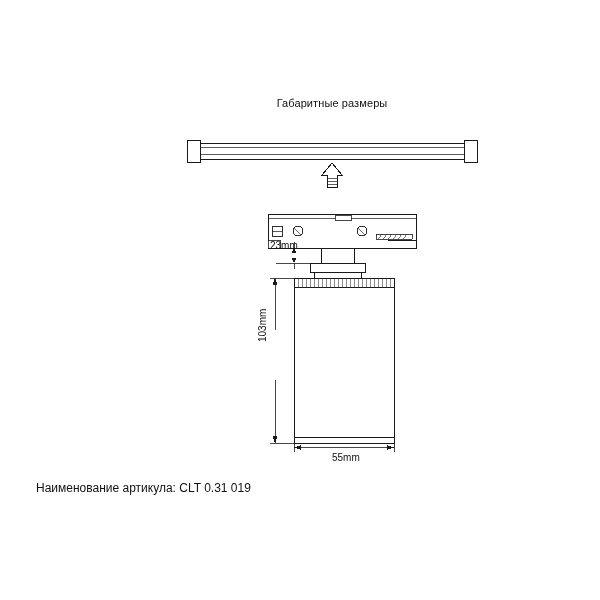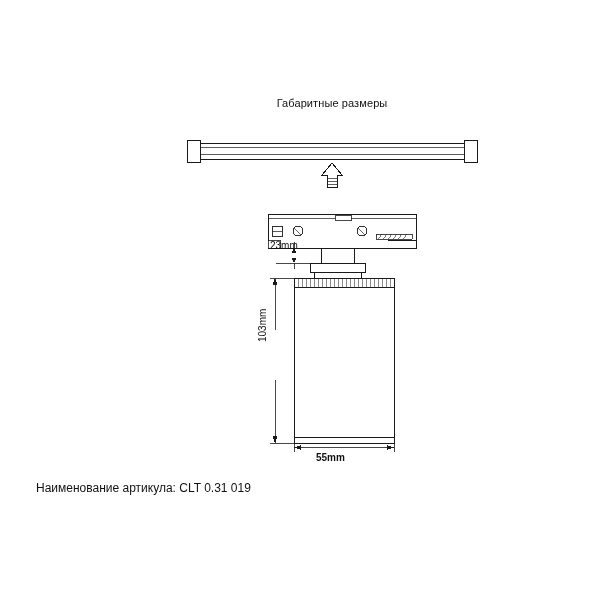--- a/index.html
+++ b/index.html
@@ -49,23 +49,22 @@
     position: absolute;
     font-size: 10px;
     color: #111;
     white-space: nowrap;
   }
   .dim-23 {
     left: 238px;
     top: 240px;
   }
   .dim-55 {
-    left: 284px;
+    left: 300px;
     top: 452px;
-    font-weight: bold;
   }
   .dim-103 {
     left: 225px;
     top: 342px;
     transform: rotate(-90deg);
     transform-origin: left top;
   }
 </style>
 </head>
 <body>

